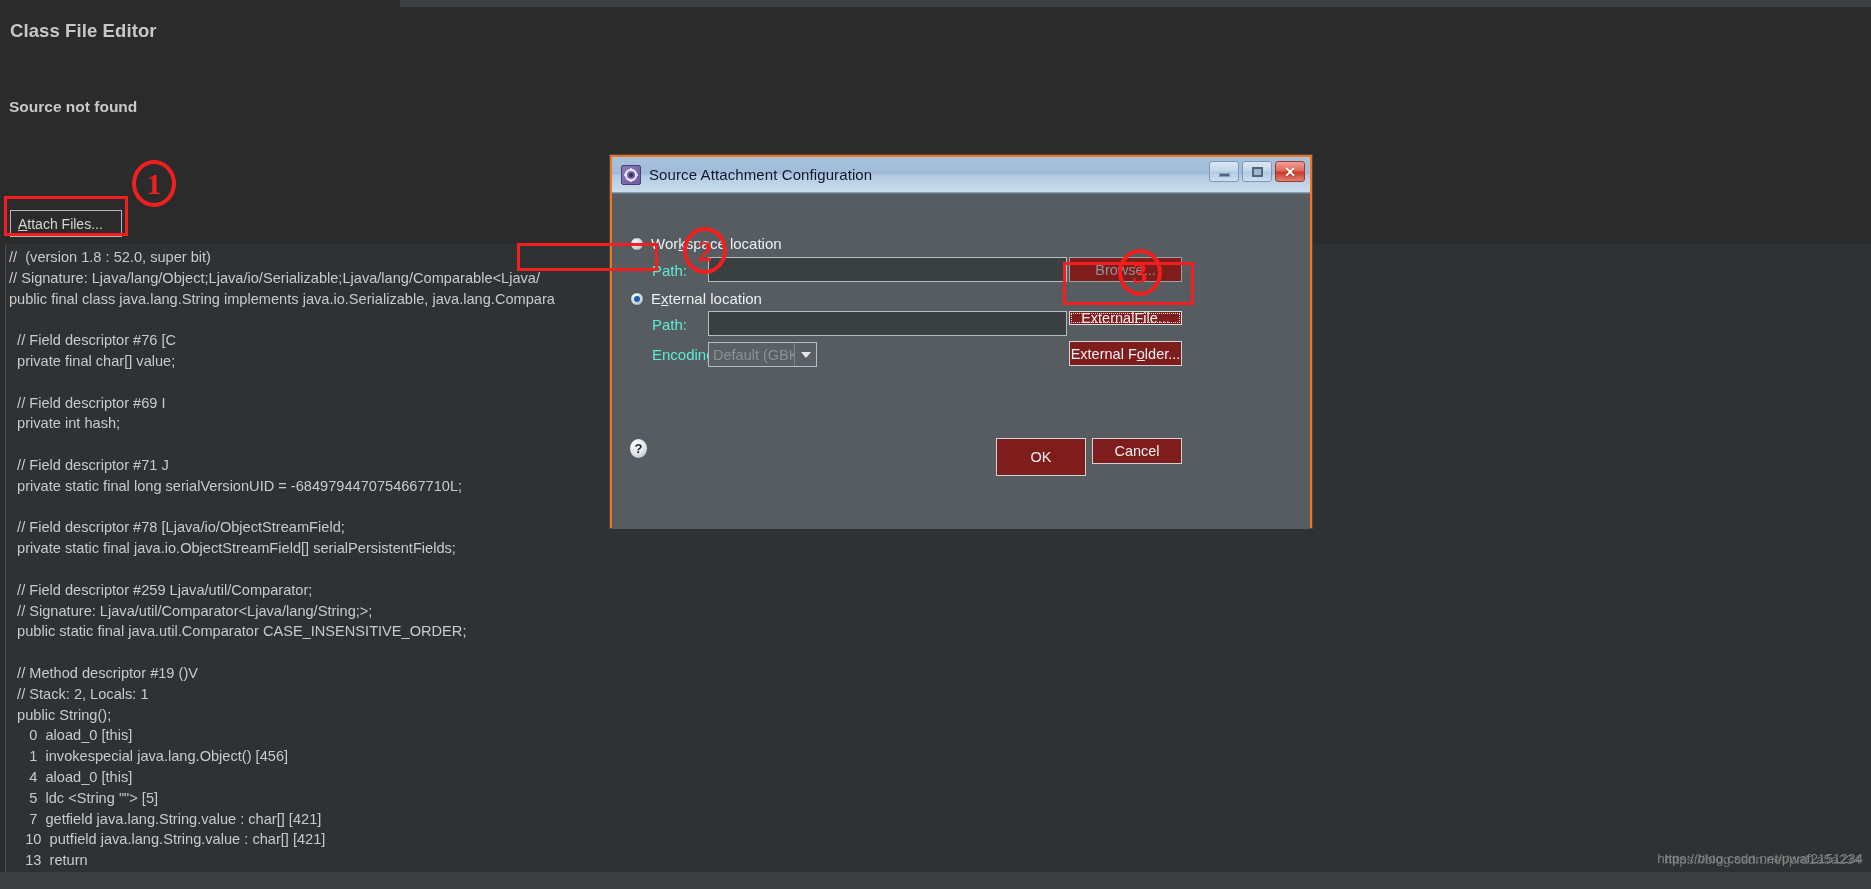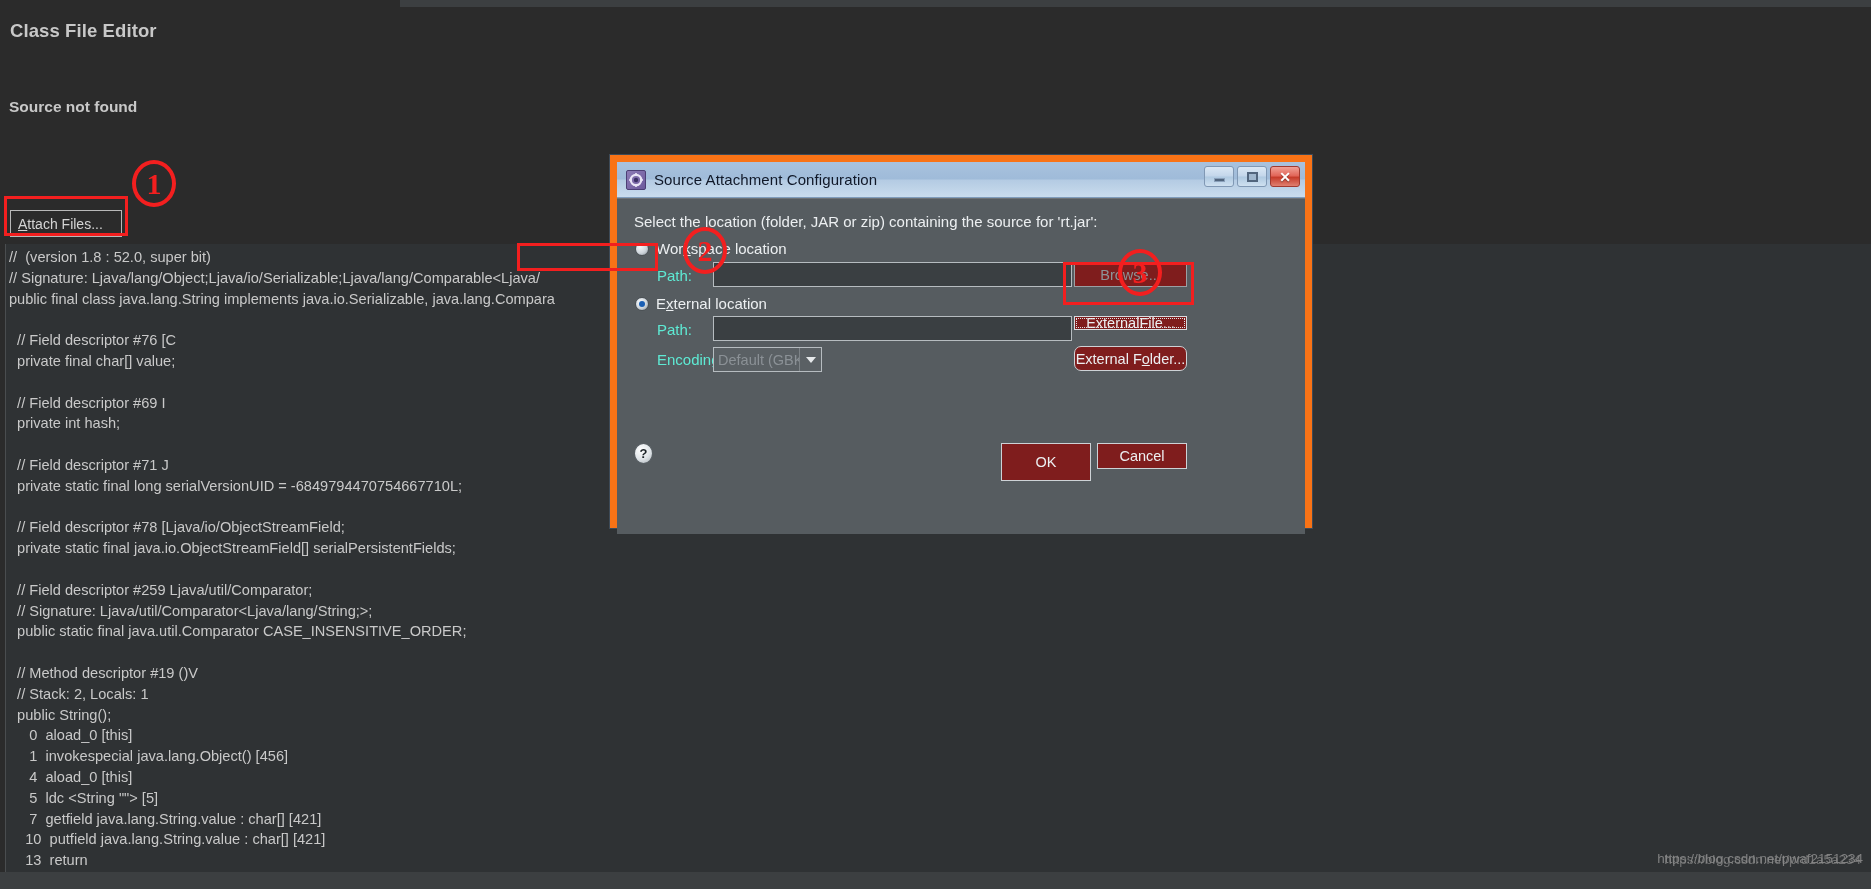--- a/index.html
+++ b/index.html
@@ -119,21 +119,21 @@
     opacity: .85;
   }
   .watermark.w2 { right: 2px; top: 1px; opacity: .7; }
 
   
   .dialog {
     position: absolute;
     left: 610px; top: 155px;
     width: 702px; height: 373px;
     background: #565c60;
-    border: 7px solid #f97316;
+    border: 2px solid #f97316;
     box-shadow: 0 0 0 1px #3d4a57;
   }
   .dlg-titlebar {
     position: relative;
     height: 36px;
     background: linear-gradient(to bottom, #a9c2dd 0%, #9fbbd9 48%, #b4cbe3 52%, #c9dced 100%);
     border-bottom: 1px solid #7f9cbb;
     display: flex; align-items: center;
     padding-left: 9px;
   }
@@ -272,21 +272,21 @@
     cursor: default;
     white-space: nowrap;
   }
   .dlg-btn.disabled { color: #8d9397; border-color: #9aa0a4; }
   .dlg-btn .u { text-decoration: underline; }
 
   .btn-browse     { left: 457px; top: 63px;  width: 113px; height: 25px; }
   .btn-extfile    { left: 457px; top: 117px; width: 113px; height: 14px;
                     outline: 1px dotted #dfe4e8; outline-offset: -3px;
                     border-color: #d8dde1; }
-  .btn-extfolder  { left: 457px; top: 147px; width: 113px; height: 25px; border-radius: 7px; }
+  .btn-extfolder  { left: 457px; top: 147px; width: 113px; height: 25px; }
   .btn-ok         { left: 384px; top: 244px; width: 90px;  height: 38px; }
   .btn-cancel     { left: 480px; top: 244px; width: 90px;  height: 26px; }
 
   .help-icon {
     position: absolute;
     left: 17px; top: 244px;
     width: 19px; height: 21px;
     border-radius: 50%;
     background: radial-gradient(circle at 36% 30%, #ffffff 0%, #dfe4e8 55%, #a9b0b5 100%);
     border: 1px solid #5a6166;
@@ -373,21 +373,20 @@
             <span class="max-glyph"></span>
           </span>
         <span class="winbtn close">
             <span class="x-glyph">✕</span>
           </span>
       </span>
     </div>
 
     <div class="dlg-body">
 
-      <div class="dlg-prompt">Select the location (folder, JAR or zip) containing the source for 'rt.jar':</div>
 
       <div class="radio-row ws">
         <span class="radio-dot"></span>
         <span class="radio-label"><span>Wor</span><span class="u">k</span><span>space location</span></span>
       </div>
 
       <div class="field-label lbl-path1">Path:</div>
       <div class="text-input inp-path1"></div>
       <div class="dlg-btn disabled btn-browse">Browse...</div>
 

